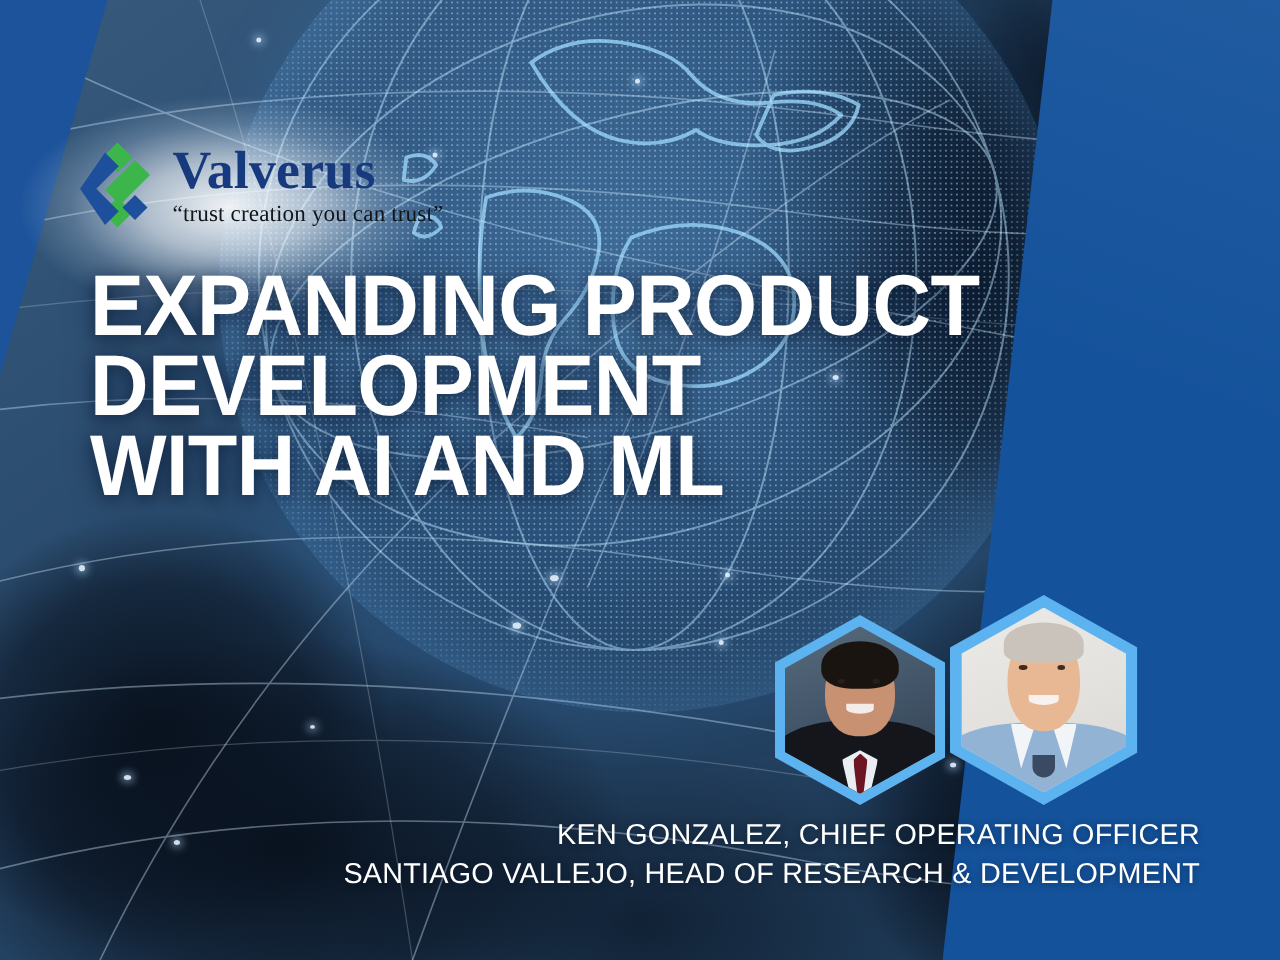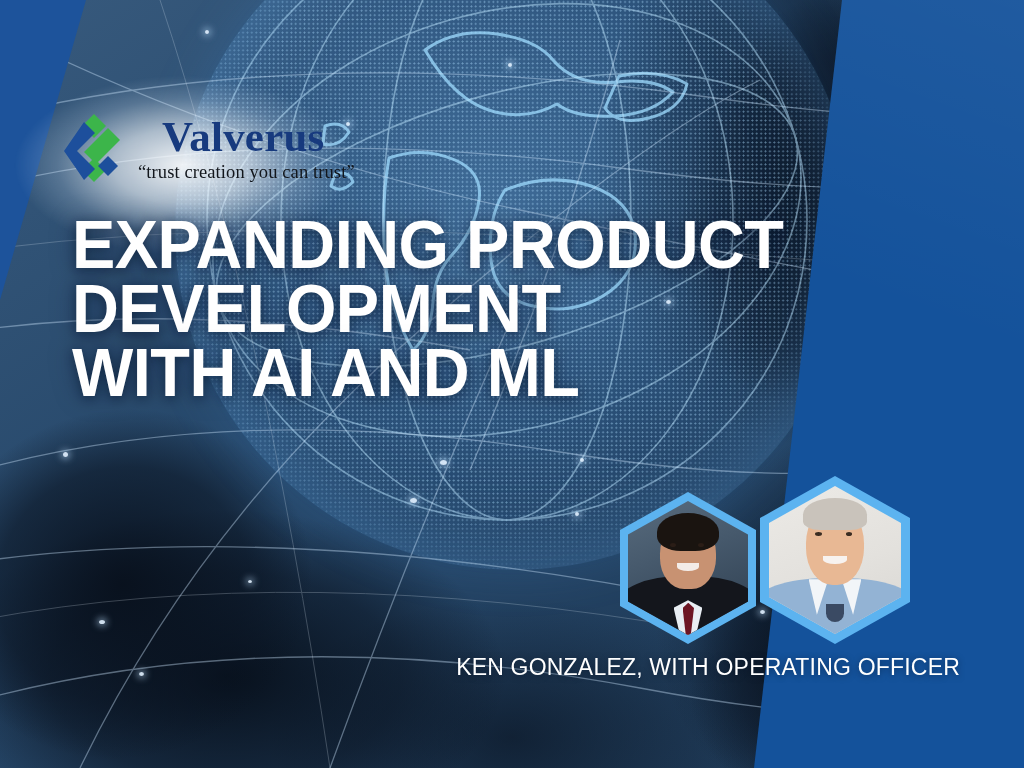--- a/index.html
+++ b/index.html
@@ -91,21 +91,21 @@
     clip-path:polygon(330px 0, 330px 768px, 60px 768px, 148px 0);
     background:linear-gradient(200deg, rgba(255,255,255,.05) 0%, rgba(255,255,255,0) 40%);
   }
 
   
   .logo{position:absolute;left:64px;top:112px;display:flex;align-items:center;gap:12px;}
   .logo-mark{width:62px;height:72px;flex:none;}
   .logo-text{display:flex;flex-direction:column;line-height:1;}
   .logo-name{
     font-family:"Liberation Serif",serif;font-weight:700;font-size:43px;
-    color:#173a7e;letter-spacing:.2px;margin-left:24px;
+    color:#173a7e;letter-spacing:.2px;
   }
   .logo-tag{
     font-family:"Liberation Serif",serif;font-size:18.5px;color:#12161c;
     margin-top:5px;letter-spacing:.1px;white-space:nowrap;
   }
 
   
   .title{
     position:absolute;left:72px;top:213px;width:900px;
     font-family:"Liberation Sans",sans-serif;
@@ -292,16 +292,17 @@
           <div class="f2-hair"></div>
           <div class="f2-eye" style="left:35%"></div>
           <div class="f2-eye" style="left:58%"></div>
           <div class="f2-mouth"></div>
         </div>
       </div>
     </div>
   </div>
 
   <div class="presenters">
-    <div>KEN GONZALEZ, WITH OPERATING OFFICER</div>
+    <div>KEN GONZALEZ, CHIEF OPERATING OFFICER</div>
+    <div>SANTIAGO VALLEJO, HEAD OF RESEARCH &amp; DEVELOPMENT</div>
   </div>
 
 </div>
 
 </body></html>

